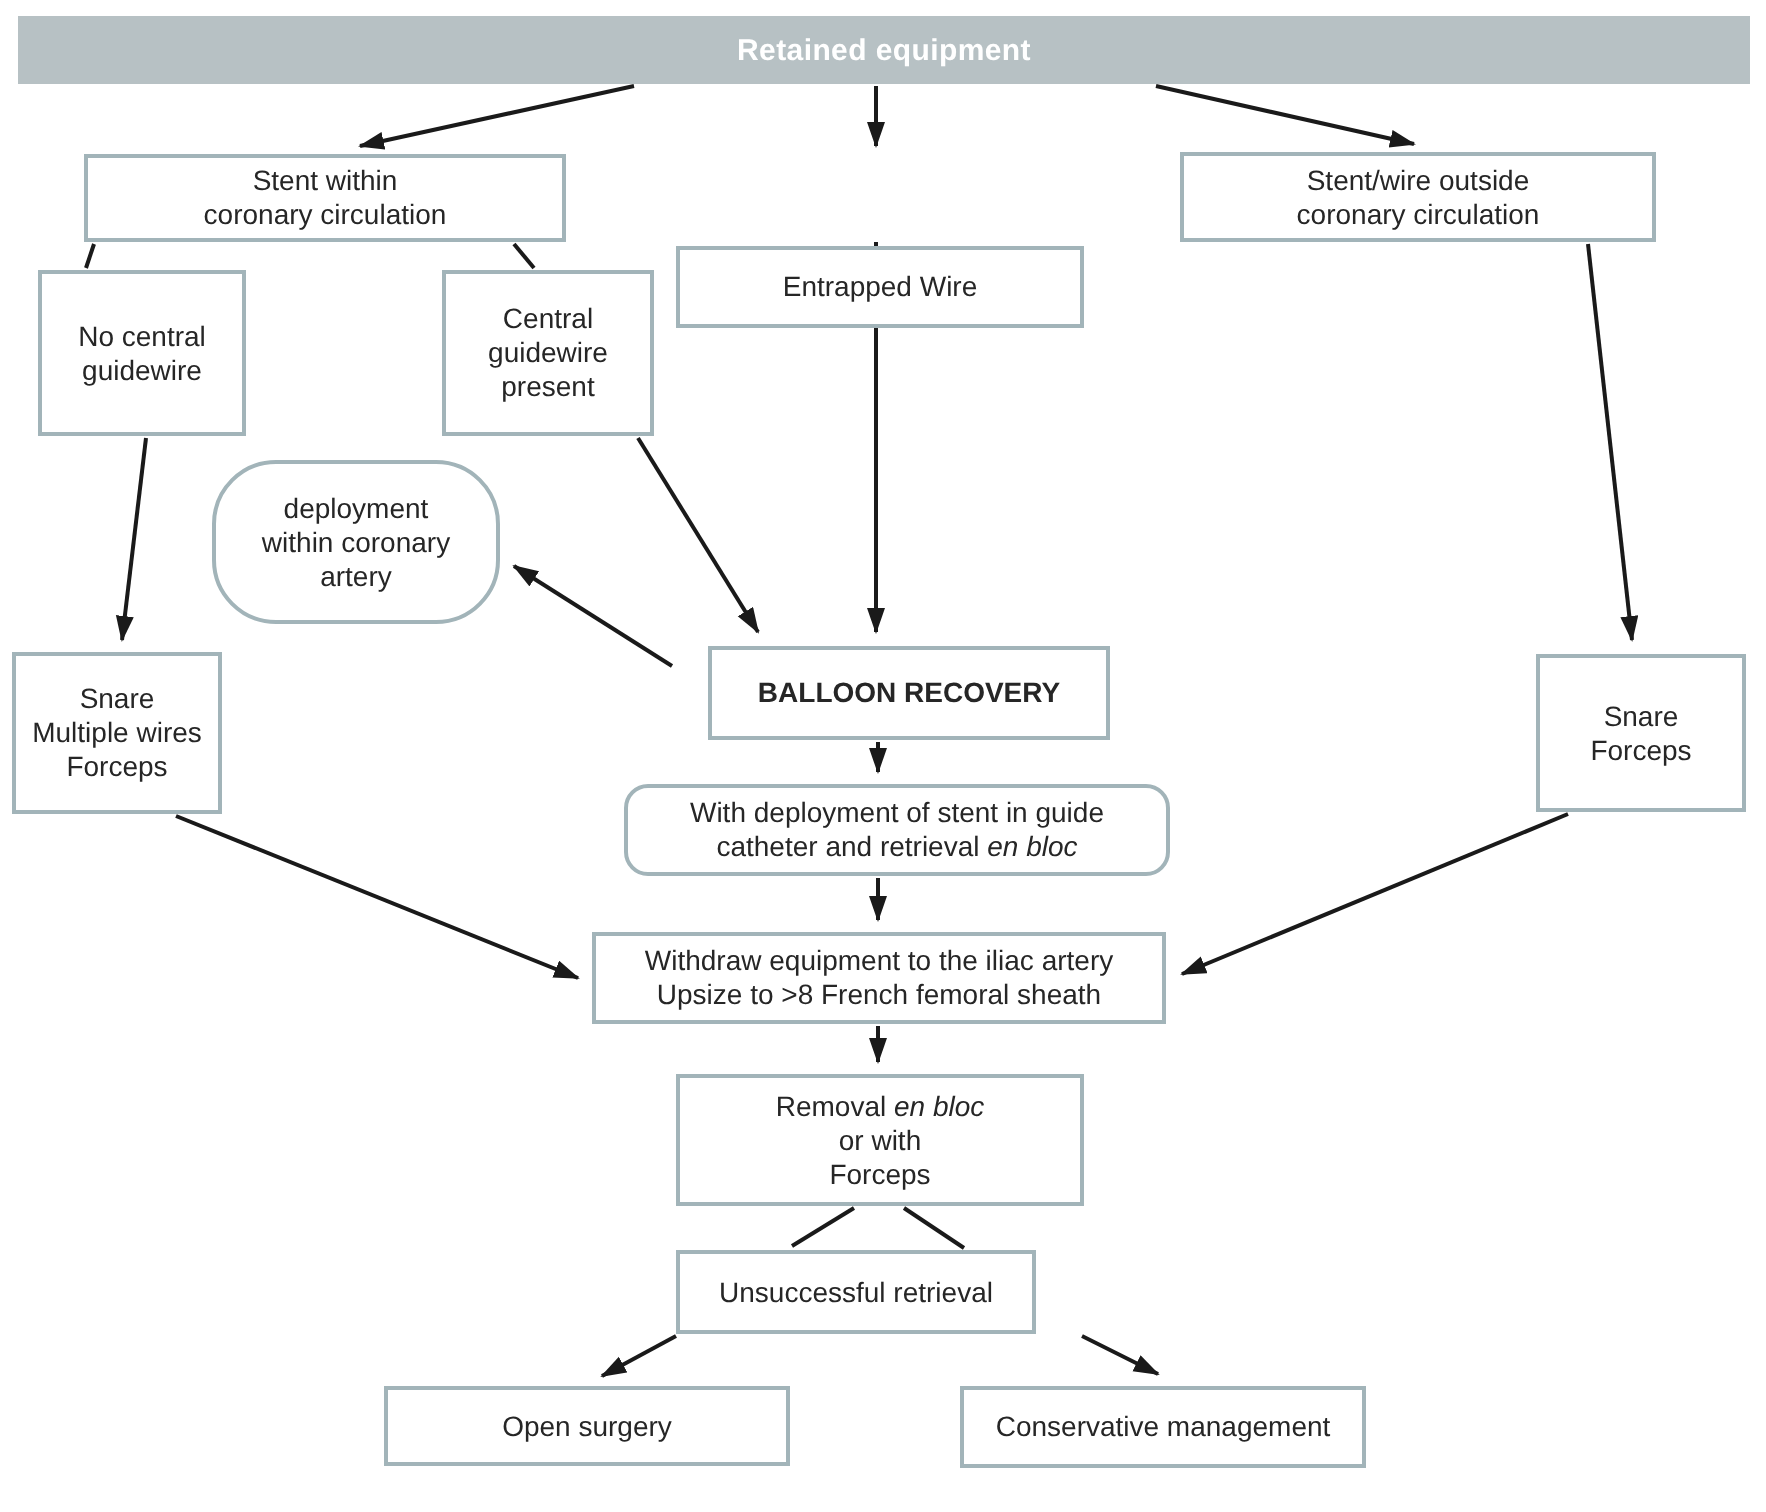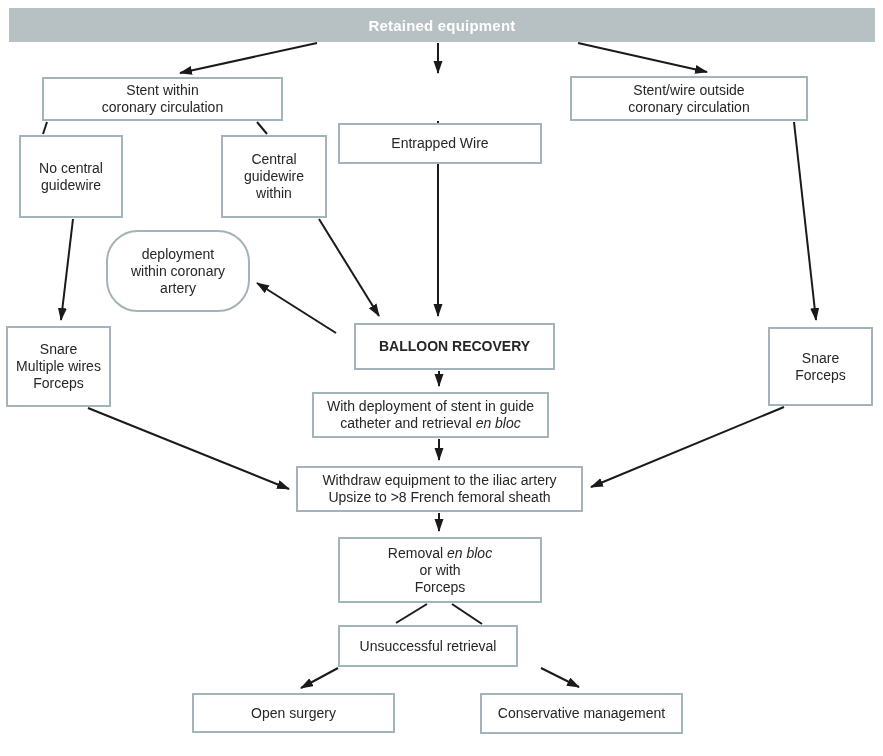--- a/index.html
+++ b/index.html
@@ -47,28 +47,28 @@
     font-size:15px;
     font-weight:bold;
     letter-spacing:.2px;
   }
   .bold{font-weight:bold;}
   .it{font-style:italic;}
 
   .b-header{left:9px;top:8px;width:866px;height:34px;}
   .b-stent-within{left:42px;top:77px;width:241px;height:44px;justify-content:center;}
   .b-entrapped{left:338px;top:79px;width:204px;height:41px;margin-top:44px;}
-  .b-stent-outside{left:570px;top:76px;width:238px;height:45px;}
+  .b-stent-outside{left:590px;top:76px;width:238px;height:45px;}
   .b-no-central{left:19px;top:135px;width:104px;height:83px;}
   .b-central{left:221px;top:135px;width:106px;height:83px;align-items:center;}
   .b-deployment{left:106px;top:230px;width:144px;height:82px;border-radius:32px;}
   .b-snare-multiple{left:6px;top:326px;width:105px;height:81px;}
   .b-balloon{left:354px;top:323px;width:201px;height:47px;}
   .b-snare-forceps{left:768px;top:327px;width:105px;height:79px;}
-  .b-with-deployment{left:312px;top:392px;width:237px;height:46px;}
+  .b-with-deployment{left:312px;top:392px;width:273px;height:46px;border-radius:12px;}
   .b-withdraw{left:296px;top:466px;width:287px;height:46px;}
   .b-removal{left:338px;top:537px;width:204px;height:66px;}
   .b-unsuccessful{left:338px;top:625px;width:180px;height:42px;}
   .b-open-surgery{left:192px;top:693px;width:203px;height:40px;}
   .b-conservative{left:480px;top:693px;width:203px;height:41px;}
 </style>
 </head>
 <body>
 
 <div class="canvas">
@@ -121,21 +121,21 @@
   </div>
 
   <div class="node b-no-central">
     <div>No central</div>
     <div>guidewire</div>
   </div>
 
   <div class="node b-central">
     <div>Central</div>
     <div>guidewire</div>
-    <div>within</div>
+    <div>present</div>
   </div>
 
   <div class="node b-deployment">
     <div>deployment</div>
     <div>within coronary</div>
     <div>artery</div>
   </div>
 
   <div class="node b-snare-multiple">
     <div>Snare</div>

